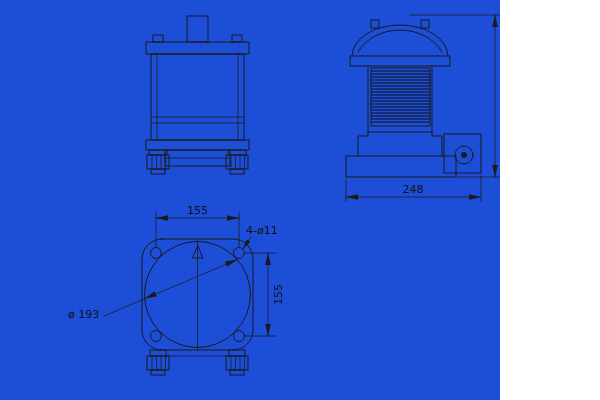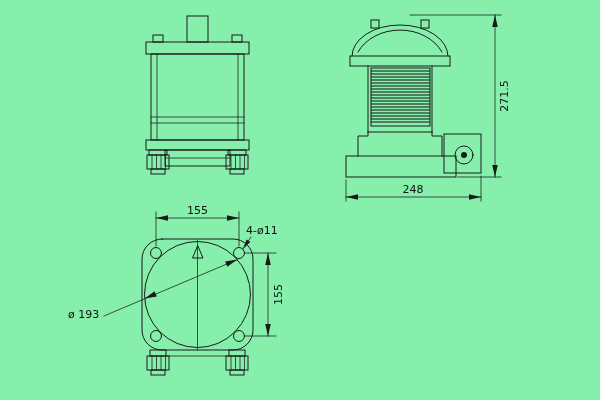--- a/index.html
+++ b/index.html
@@ -1,16 +1,16 @@
 <!DOCTYPE html>
 <html><head>
 <meta charset="utf-8">
 <style>
   html,body{margin:0;padding:0;background:#ffffff;}
-  .canvas{position:relative;width:600px;height:400px;background:#86efac;overflow:hidden;}
+  .canvas{position:relative;width:500px;height:400px;background:#1d4ed8;overflow:hidden;}
   svg{display:block;}
   .ln{fill:none;stroke:#1a1a1a;stroke-width:1;stroke-linecap:square;}
   .thin{fill:none;stroke:#1a1a1a;stroke-width:0.75;stroke-linecap:square;}
   .hatch{fill:none;stroke:#111;stroke-width:1.1;}
   .arrow{fill:#1a1a1a;stroke:none;}
   .dot{fill:#1a1a1a;stroke:none;}
   text{font-family:"DejaVu Sans","Liberation Sans",sans-serif;font-size:11px;fill:#111;}
 </style>
 </head>
 <body>

